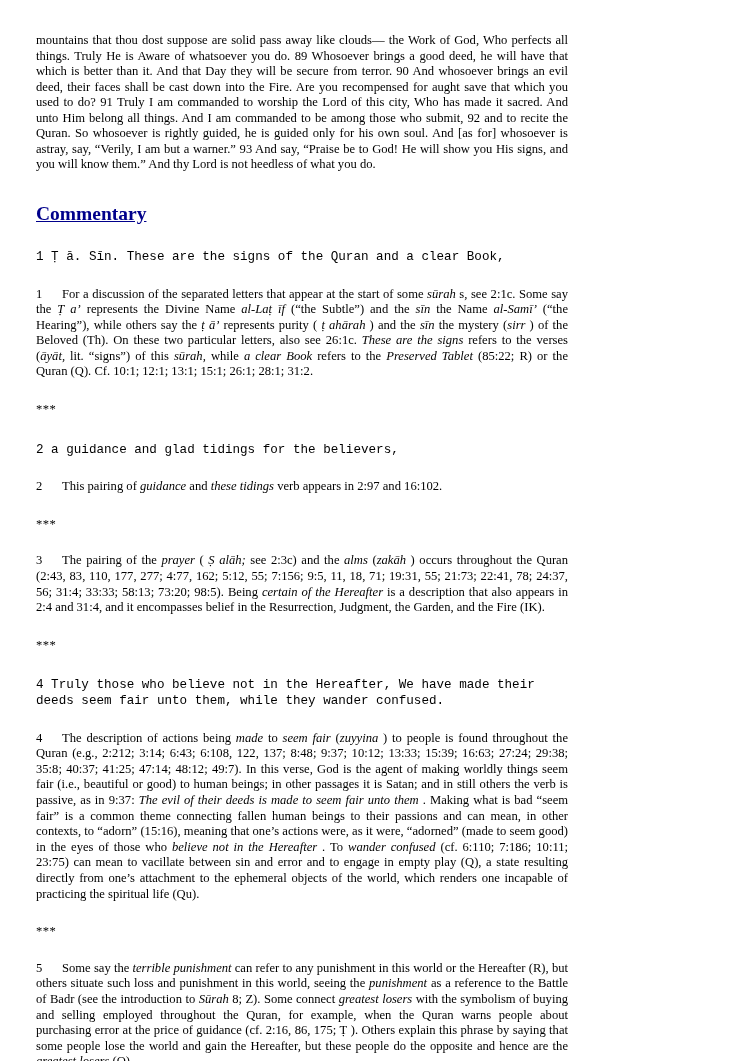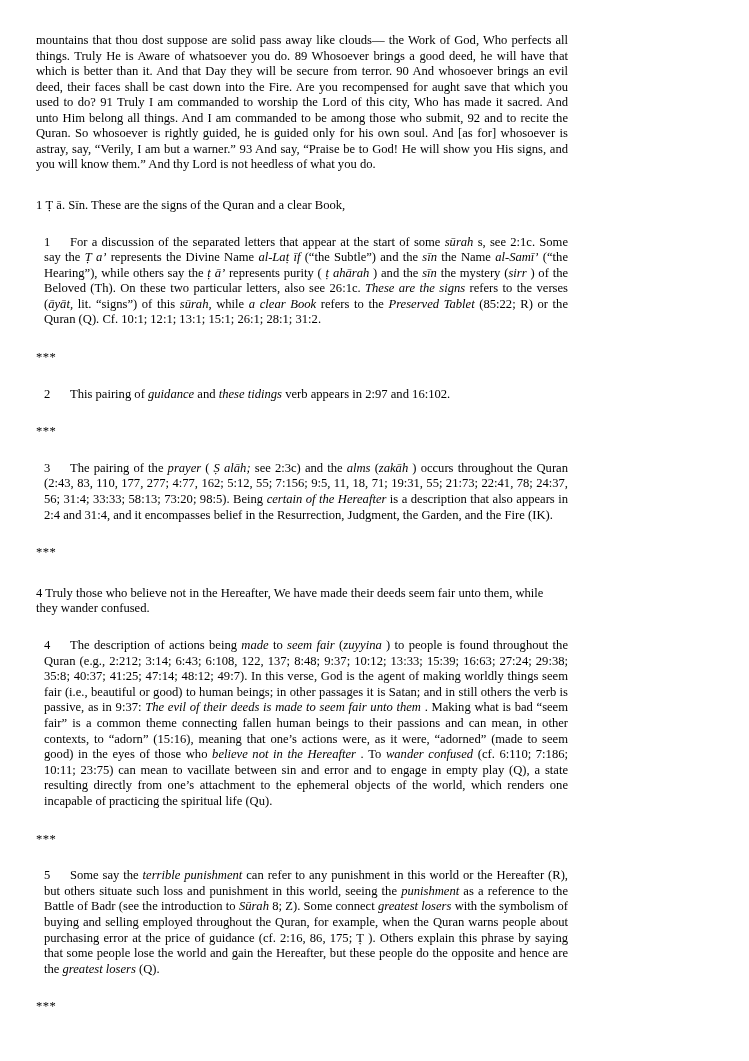--- a/index.html
+++ b/index.html
@@ -40,26 +40,27 @@
     margin: 30px 0 0 0;
     line-height: 22px;
     letter-spacing: 0px;
   }
   
   .verse-line {
     font-size: 12.6px;
     line-height: 15.6px;
     margin: 25px 0 0 0;
     text-align: left;
+    font-family: Liberation Mono, monospace;
   }
   
   .comment-para {
     font-size: 12.6px;
     line-height: 15.6px;
-    margin: 21px 0 0 8px;
+    margin: 21px 0 0 0;
     text-align: justify;
     text-justify: inter-word;
   }
   .comment-num {
     display: inline-block;
     width: 26px;
   }
   
   .sep {
     font-size: 12.6px;
@@ -69,27 +70,29 @@
   }
   i, em { font-style: italic; }
 </style>
 </head>
 <body>
 
 <div class="page">
 
   <p class="passage">mountains that thou dost suppose are solid pass away like clouds— the Work of God, Who perfects all things. Truly He is Aware of whatsoever you do. 89 Whosoever brings a good deed, he will have that which is better than it. And that Day they will be secure from terror. 90 And whosoever brings an evil deed, their faces shall be cast down into the Fire. Are you recompensed for aught save that which you used to do? 91 Truly I am commanded to worship the Lord of this city, Who has made it sacred. And unto Him belong all things. And I am commanded to be among those who submit, 92 and to recite the Quran. So whosoever is rightly guided, he is guided only for his own soul. And [as for] whosoever is astray, say, “Verily, I am but a warner.” 93 And say, “Praise be to God! He will show you His signs, and you will know them.” And thy Lord is not heedless of what you do.</p>
 
+  <h2 class="commentary-heading">Commentary</h2>
 
   <div>
 
     <p class="verse-line"><span>1 Ṭ ā. Sīn. These are the signs of the Quran and a clear Book,</span></p>
     <p class="comment-para"><span class="comment-num">1</span><span class="rich"><span>For a discussion of the separated letters that appear at the start of some </span><i>sūrah</i><span> s, see 2:1c. Some say the </span><i>Ṭ a’</i><span> represents the Divine Name </span><i>al-Laṭ īf</i><span> (“the Subtle”) and the </span><i>sīn</i><span> the Name </span><i>al-Samī’</i><span> (“the Hearing”), while others say the </span><i>ṭ ā’</i><span> represents purity ( </span><i>ṭ ahārah</i><span> ) and the </span><i>sīn</i><span> the mystery (</span><i>sirr</i><span> ) of the Beloved (Th). On these two particular letters, also see 26:1c. </span><i>These are the signs</i><span> refers to the verses (</span><i>āyāt,</i><span> lit. “signs”) of this </span><i>sūrah,</i><span> while </span><i>a clear Book</i><span> refers to the </span><i>Preserved Tablet</i><span> (85:22; R) or the Quran (Q). Cf. 10:1; 12:1; 13:1; 15:1; 26:1; 28:1; 31:2.</span></span></p>
     <p class="sep">***</p>
 
+    <p class="verse-line"><span>2 a guidance and glad tidings for the believers,</span></p>
     <p class="comment-para"><span class="comment-num">2</span><span class="rich"><span>This pairing of </span><i>guidance</i><span> and </span><i>these tidings</i><span> verb appears in 2:97 and 16:102.</span></span></p>
     <p class="sep">***</p>
 
     <p class="comment-para"><span class="comment-num">3</span><span class="rich"><span>The pairing of the </span><i>prayer</i><span> ( </span><i>Ṣ alāh;</i><span> see 2:3c) and the </span><i>alms</i><span> (</span><i>zakāh</i><span> ) occurs throughout the Quran (2:43, 83, 110, 177, 277; 4:77, 162; 5:12, 55; 7:156; 9:5, 11, 18, 71; 19:31, 55; 21:73; 22:41, 78; 24:37, 56; 31:4; 33:33; 58:13; 73:20; 98:5). Being </span><i>certain of the Hereafter</i><span> is a description that also appears in 2:4 and 31:4, and it encompasses belief in the Resurrection, Judgment, the Garden, and the Fire (IK).</span></span></p>
     <p class="sep">***</p>
 
     <p class="verse-line"><span>4 Truly those who believe not in the Hereafter, We have made their deeds seem fair unto them, while they wander confused.</span></p>
     <p class="comment-para"><span class="comment-num">4</span><span class="rich"><span>The description of actions being </span><i>made</i><span> to </span><i>seem fair</i><span> (</span><i>zuyyina</i><span> ) to people is found throughout the Quran (e.g., 2:212; 3:14; 6:43; 6:108, 122, 137; 8:48; 9:37; 10:12; 13:33; 15:39; 16:63; 27:24; 29:38; 35:8; 40:37; 41:25; 47:14; 48:12; 49:7). In this verse, God is the agent of making worldly things seem fair (i.e., beautiful or good) to human beings; in other passages it is Satan; and in still others the verb is passive, as in 9:37: </span><i>The evil of their deeds is made to seem fair unto them</i><span> . Making what is bad “seem fair” is a common theme connecting fallen human beings to their passions and can mean, in other contexts, to “adorn” (15:16), meaning that one’s actions were, as it were, “adorned” (made to seem good) in the eyes of those who </span><i>believe not in the Hereafter</i><span> . To </span><i>wander confused</i><span> (cf. 6:110; 7:186; 10:11; 23:75) can mean to vacillate between sin and error and to engage in empty play (Q), a state resulting directly from one’s attachment to the ephemeral objects of the world, which renders one incapable of practicing the spiritual life (Qu).</span></span></p>
     <p class="sep">***</p>
 

